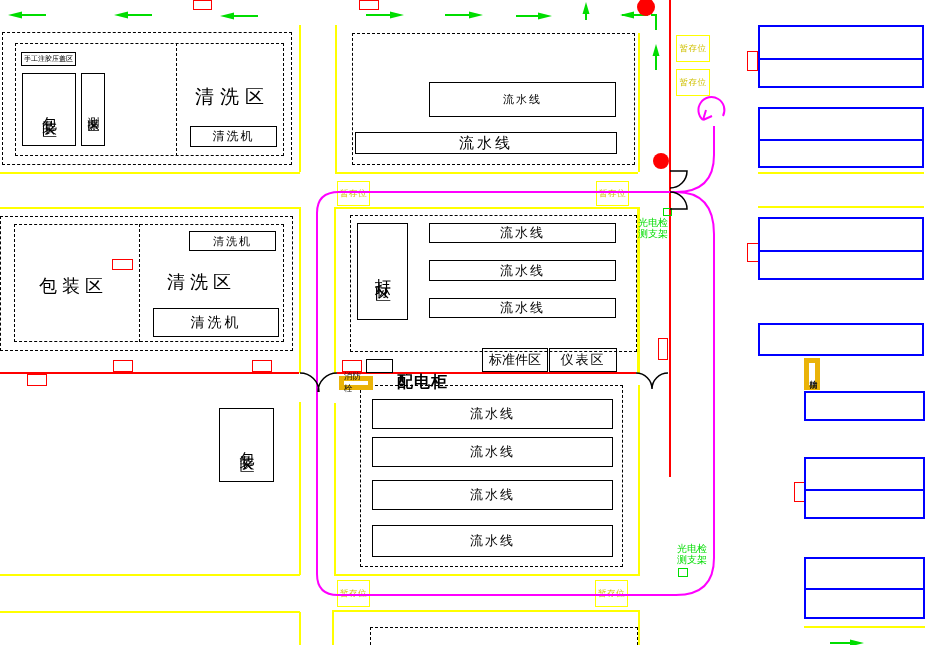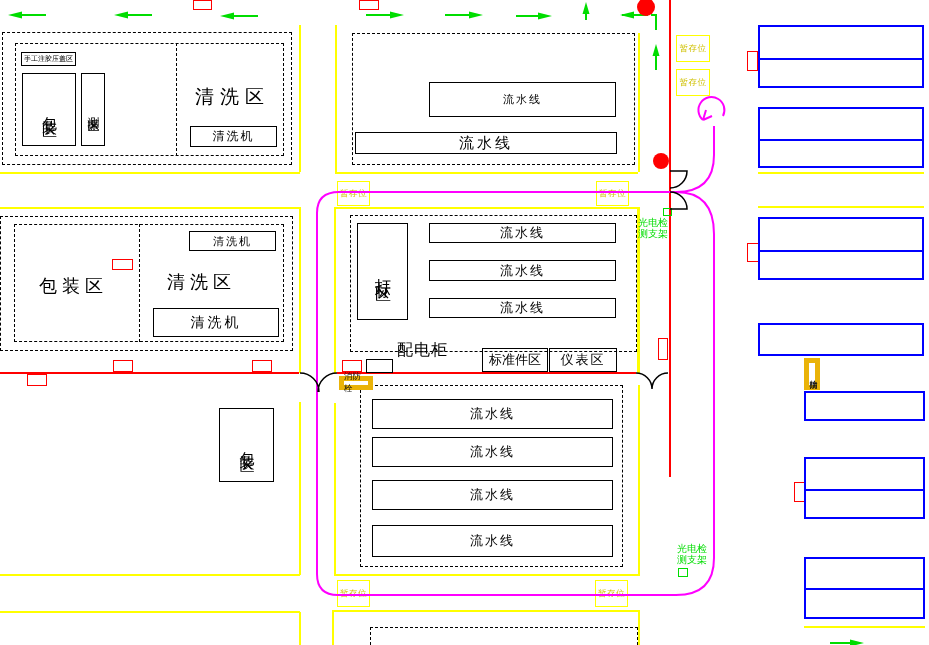--- a/index.html
+++ b/index.html
@@ -103,21 +103,21 @@
   <div class="bb" style="left:429px;top:223px;width:187px;height:20px;font-size:13px;letter-spacing:2px;">
     <span>流水线</span>
     </div>
   <div class="bb" style="left:429px;top:260px;width:187px;height:21px;font-size:13px;letter-spacing:2px;">
     <span>流水线</span>
     </div>
   <div class="bb" style="left:429px;top:298px;width:187px;height:20px;font-size:13px;letter-spacing:2px;">
     <span>流水线</span>
     </div>
   <div class="bb" style="left:366px;top:359px;width:27px;height:14px;"></div>
-  <div class="ztext" style="left:397px;top:340px;font-size:16px;letter-spacing:1px;">配电柜</div>
+  <div class="ztext" style="left:397px;top:372px;font-size:16px;letter-spacing:1px;font-weight:bold;">配电柜</div>
   <div class="bb" style="left:482px;top:348px;width:66px;height:24px;font-size:13px;">
     <span>标准件区</span>
     </div>
   <div class="bb" style="left:549px;top:348px;width:68px;height:24px;font-size:13px;letter-spacing:2px;">
     <span>仪表区</span>
     </div>
 
   <div class="ztext" style="left:39px;top:274px;font-size:18px;letter-spacing:5px;">包装区</div>
   <div class="bb" style="left:189px;top:231px;width:87px;height:20px;font-size:11px;letter-spacing:2px;">
     <span>清洗机</span>

